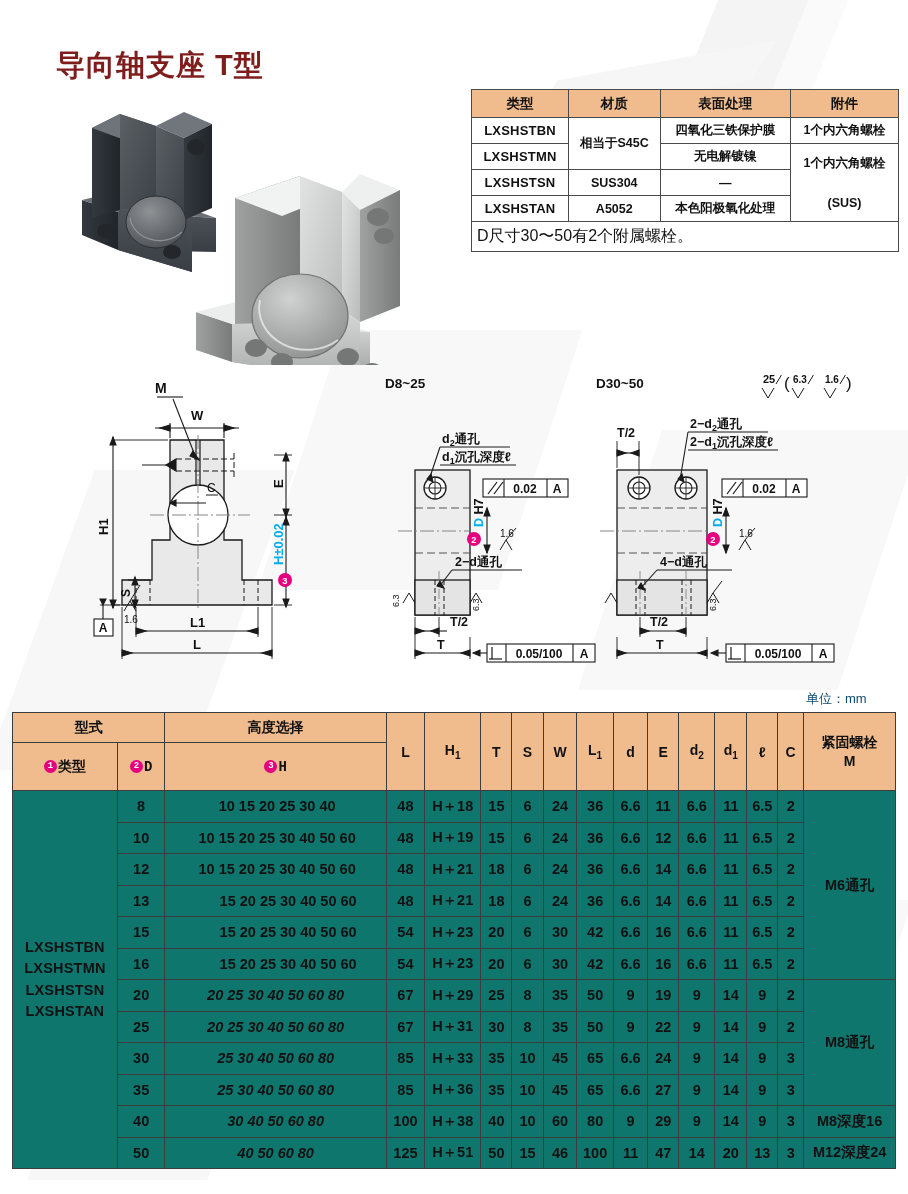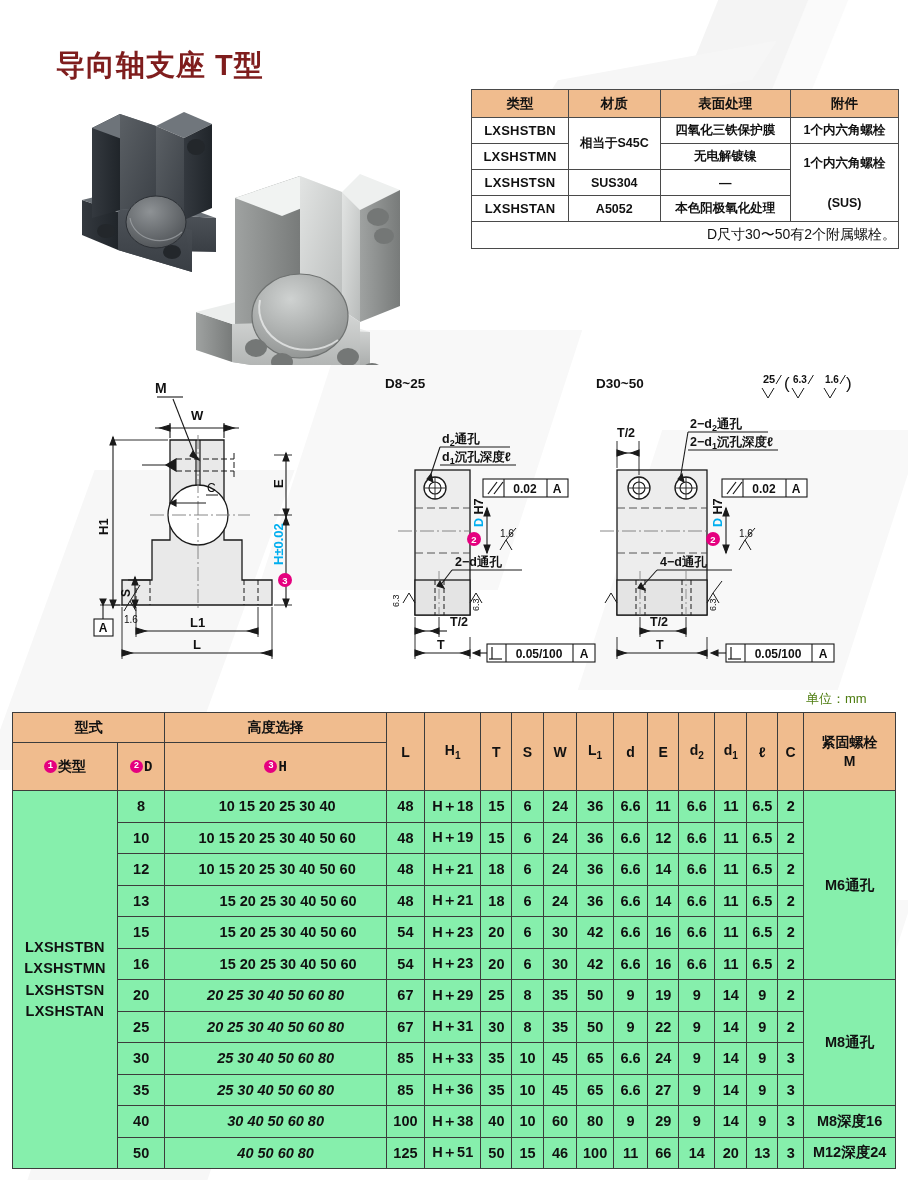--- a/index.html
+++ b/index.html
@@ -44,35 +44,35 @@
   }
   #material-table td, #material-table th {
     border:1px solid #4a4a4a;
     text-align:center; vertical-align:middle;
     padding:4px 2px; font-weight:bold; color:#111;
     height:26px;
   }
   #material-table thead th { background:#f0bc8e; font-size:13.5px; height:28px; }
   #material-table td.code { font-size:13px; letter-spacing:.2px; }
   #material-table td.note {
-    text-align:right; font-weight:normal; font-size:14px; padding-left:5px; height:24px;margin-top:26px;
+    text-align:left; font-weight:normal; font-size:16px; padding-left:5px; height:24px;margin-top:26px;
   }
 
   
   #drawings { left:0; top:375px; width:908px; height:320px; }
 
   
-  #unit-note { left:806px; top:690px; font-size:13px; color:#4d7c0f; }
+  #unit-note { left:806px; top:690px; font-size:13px; color:#0c4a6e; }
 
   
   #spec-table {
     left:12px; top:712px; width:884px;
     border-collapse:collapse;
     font-size:13px;
-    background:#86efac;
+    background:#0f766e;
   }
   #spec-table th, #spec-table td {
     border:1px solid #3c3c3c;
     text-align:center; vertical-align:middle;
     font-weight:bold; color:#111;
     padding:0 1px;
   }
   #spec-table thead th { background:#f0bc8e; }
   #spec-table thead th.h-top { height:30px; font-size:14px; }
   #spec-table thead th.h-bot { height:48px; font-size:14px;font-family:Liberation Mono, monospace; }
@@ -782,21 +782,21 @@
       <tr>
         <td>50</td>
         <td class="c-h ralign">40  50  60  80</td>
         <td>125</td>
         <td>H＋51</td>
         <td>50</td>
         <td>15</td>
         <td>46</td>
         <td>100</td>
         <td>11</td>
-        <td>66</td>
+        <td>47</td>
         <td>14</td>
         <td>20</td>
         <td>13</td>
         <td>3</td>
         <td class="c-bolt" rowspan="1">M12深度24</td>
       </tr>
     </tbody>
 </table>
 
 </body></html>

